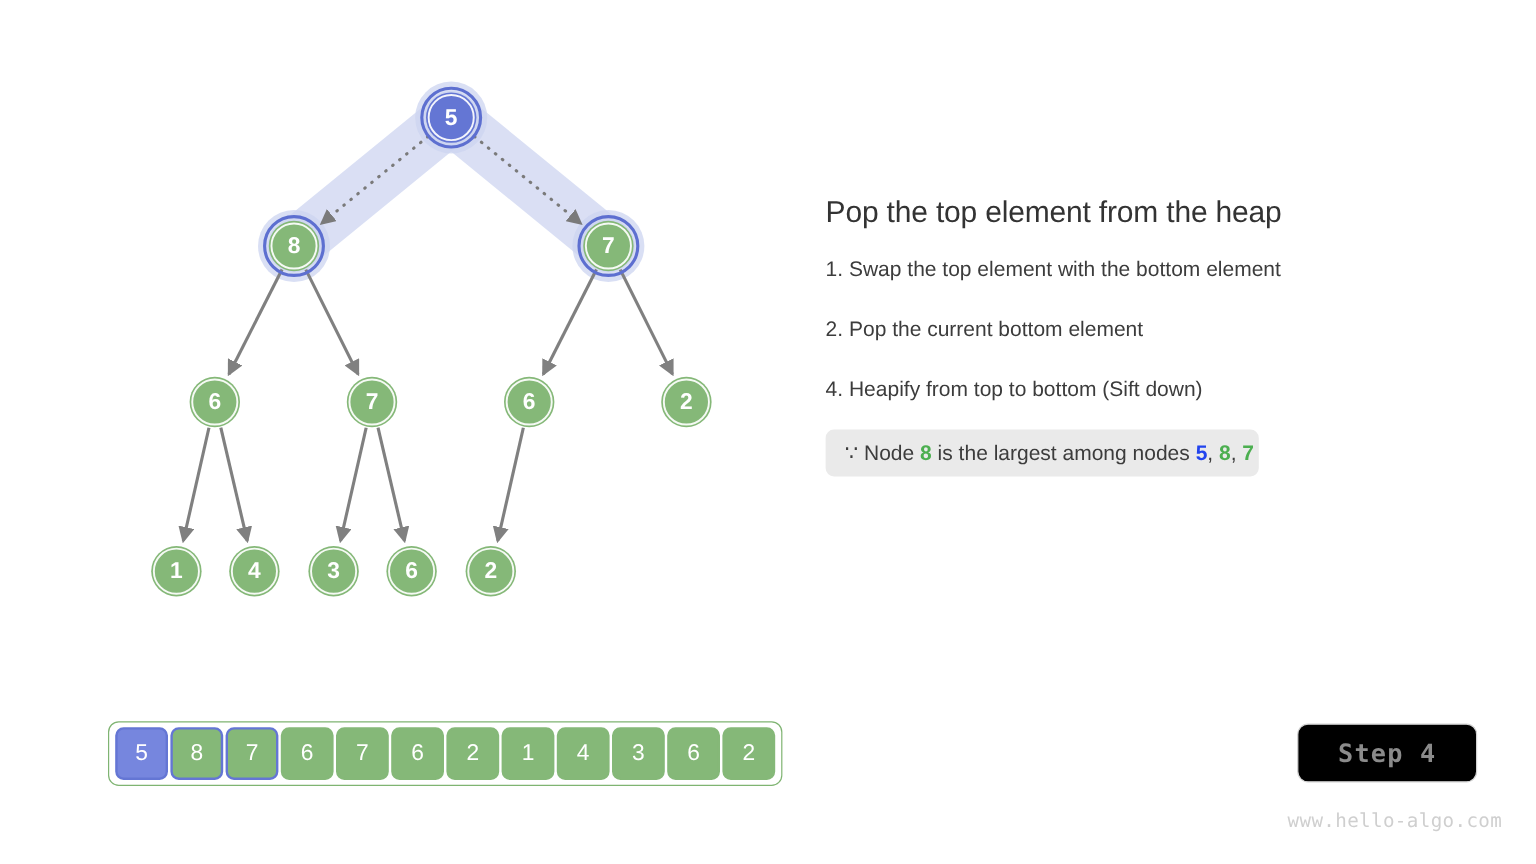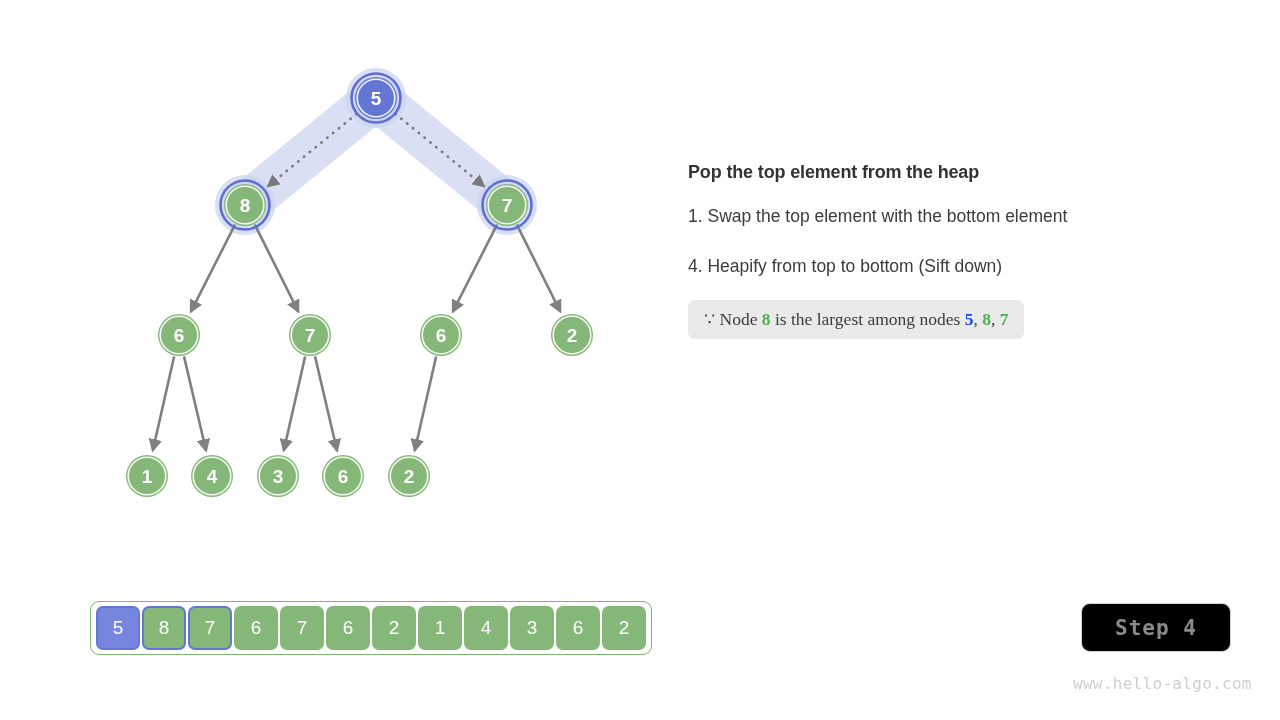--- a/index.html
+++ b/index.html
@@ -42,45 +42,44 @@
   }
 
   
   #panel {
     position: absolute;
     left: 688px;
     top: 162px;
     width: 520px;
   }
   #panel-title {
-    font-size: 18px;
-    font-weight: 700;
+    font-size: 25px;
+    font-weight: 400;
     color: #333333;
     letter-spacing: -0.15px;
     margin: 0 0 22px 0;
     line-height: 1.2;
   }
   .panel-step {
     font-size: 17.5px;
     color: #3c3c3c;
     margin: 16px 0 29px 0;
     line-height: 1.2;
     white-space: nowrap;
   }
   #panel-note {
     display: inline-block;
     background: #eaeaea;
     border-radius: 7px;
-    padding: 9px 16px 10px 16px;
+    padding: 9px 4px 10px 16px;
     font-size: 17.5px;
     color: #3c3c3c;
     line-height: 1.15;
     white-space: nowrap;
     margin-top: -6px;
-    font-family: Liberation Serif, serif;
   }
   .hl-green { color: #4caf50; font-weight: 700; }
   .hl-blue  { color: #2244ee; font-weight: 700; }
 
   
   #array-wrap {
     position: absolute;
     left: 90px;
     top: 601px;
     border: 1.6px solid #7fb472;
@@ -241,20 +240,21 @@
           <circle cx="409" cy="476" r="21" fill="#85b878"></circle>
           <circle cx="409" cy="476" r="18.8" fill="none" stroke="#ffffff" stroke-width="1.6" opacity="0.92"></circle>
           <text x="409" y="476.5" class="node-label">2</text>
         </g>
       </g>
   </svg>
 
   <div id="panel">
     <h1 id="panel-title">Pop the top element from the heap</h1>
     <p class="panel-step">1. Swap the top element with the bottom element</p>
+    <p class="panel-step">2. Pop the current bottom element</p>
     <p class="panel-step">4. Heapify from top to bottom (Sift down)</p>
     <div id="panel-note">
       <span>∵</span>
       <span>Node</span>
       <span class="hl-green">8</span>
       <span>is the largest among nodes</span>
       <span class="hl-blue">5</span><span>, </span><span class="hl-green">8</span><span>, </span><span class="hl-green">7</span>
     </div>
   </div>
 

